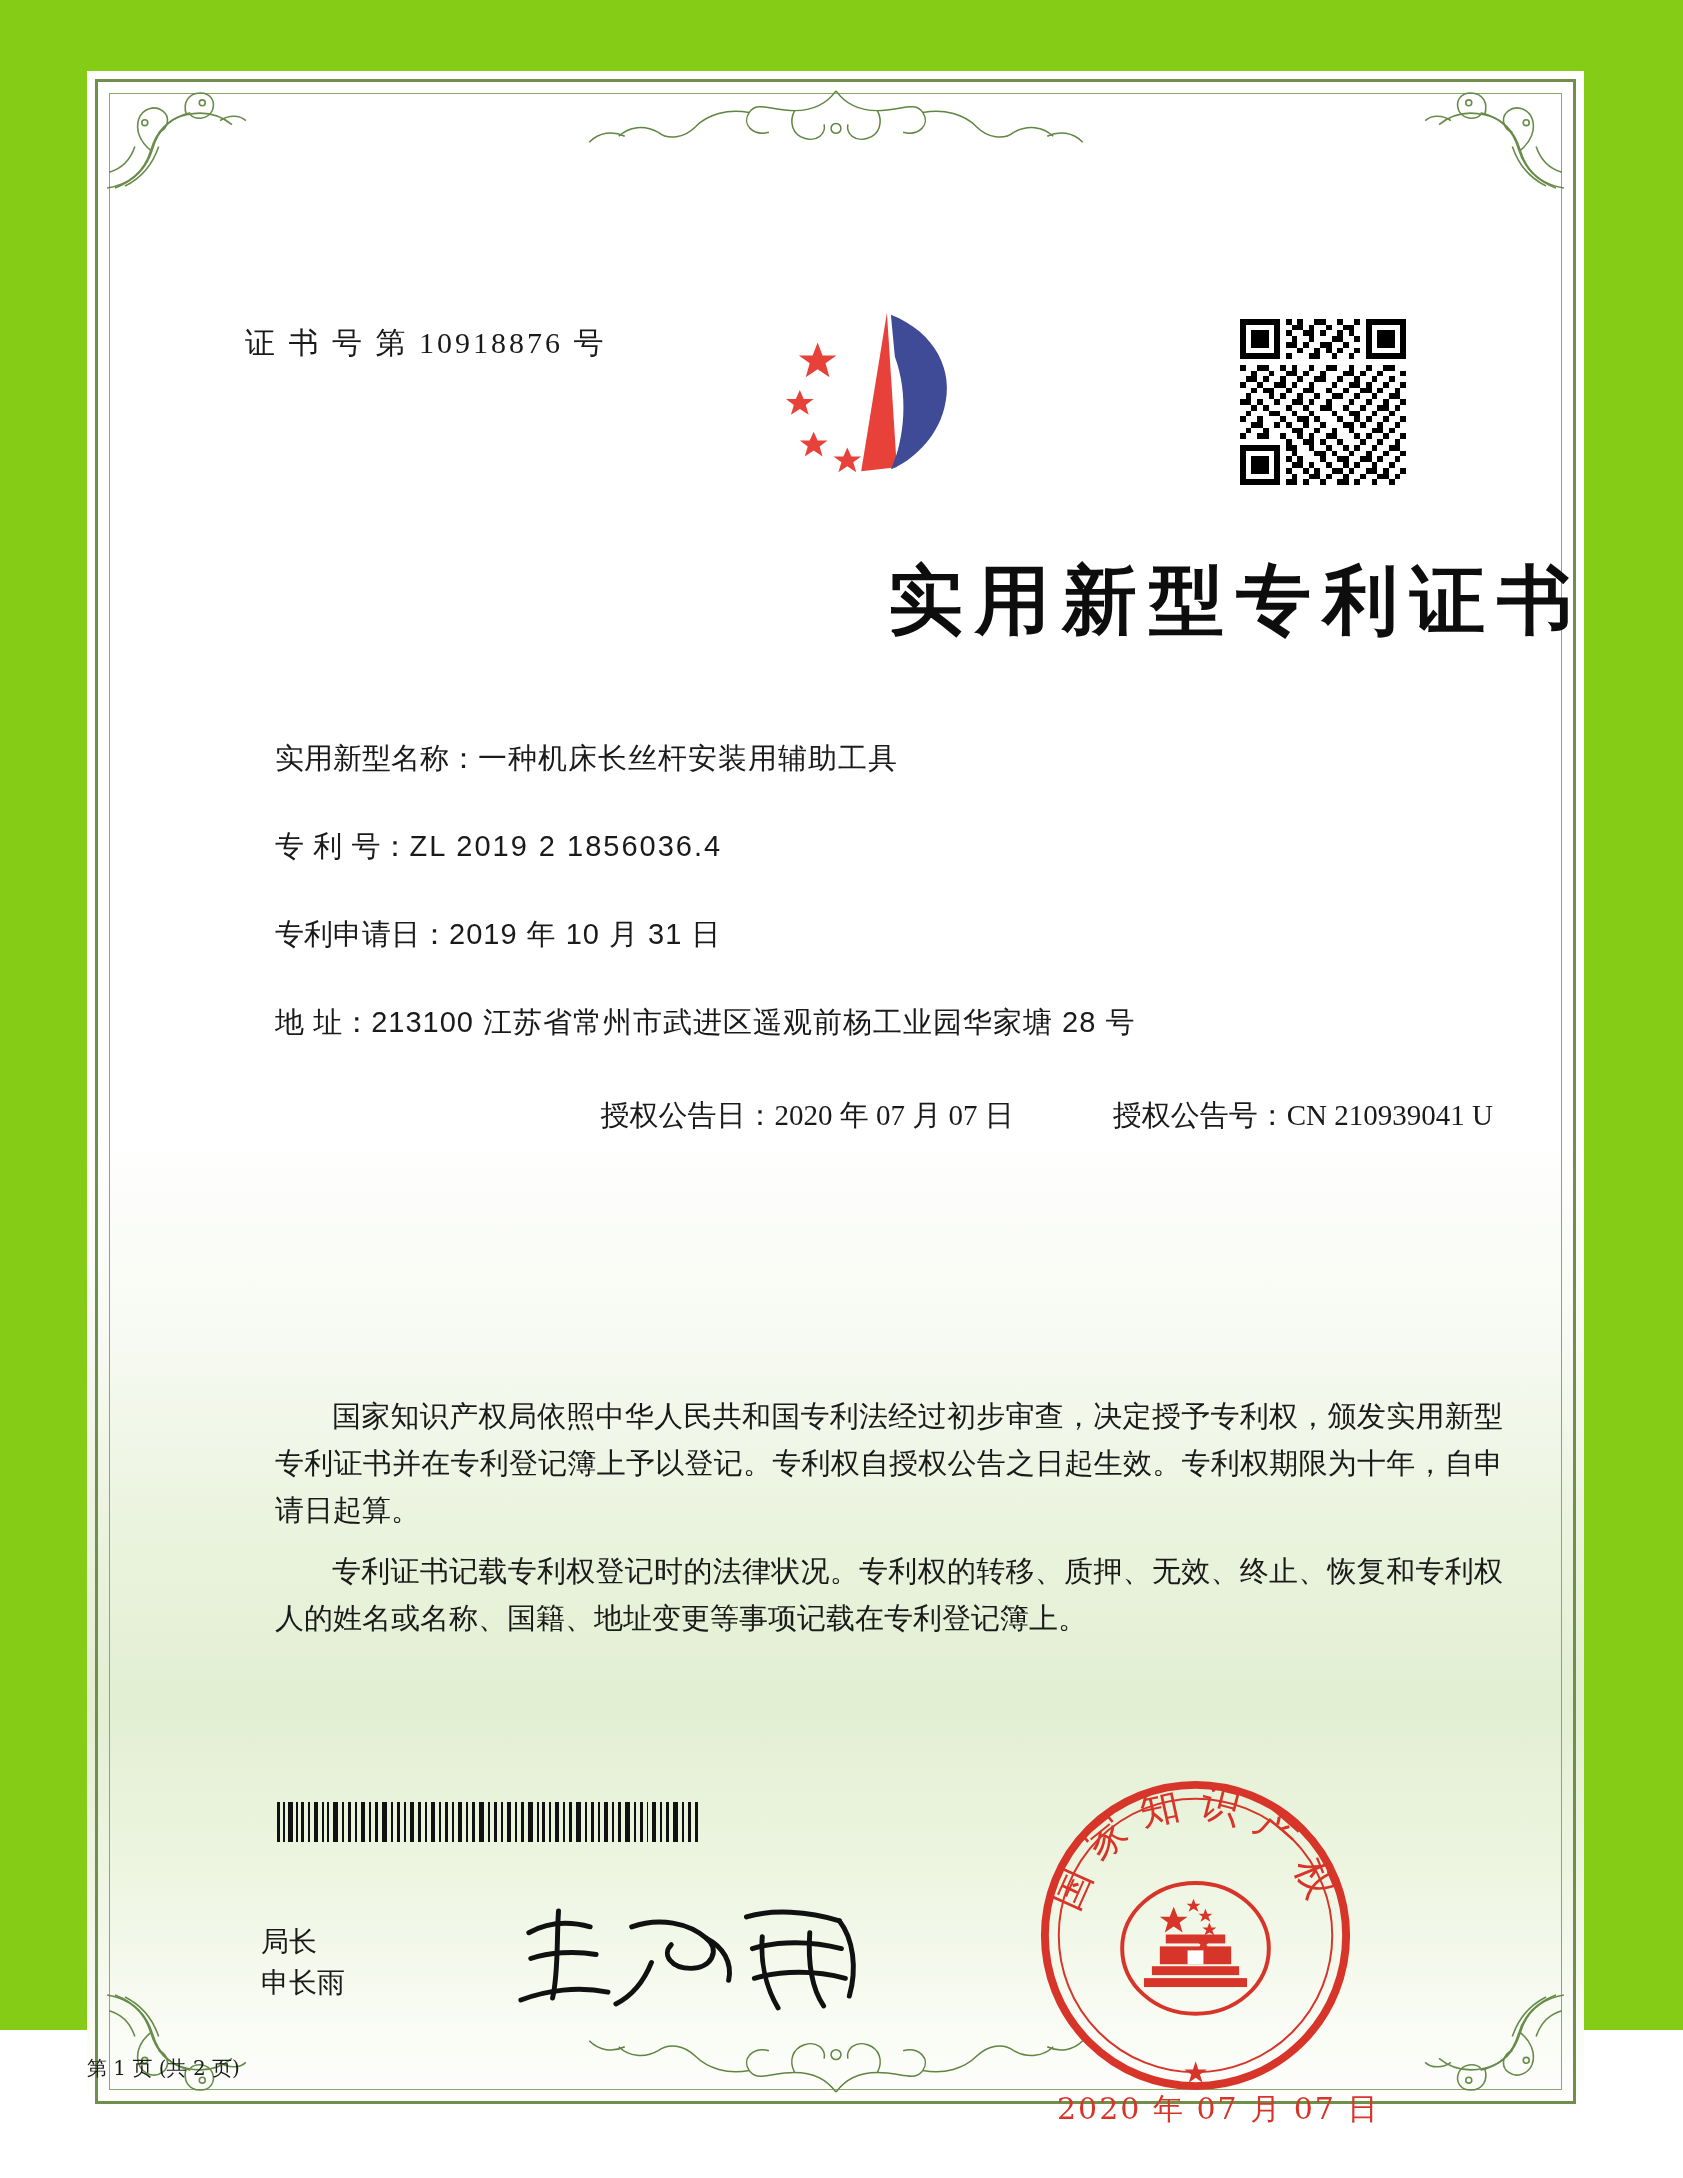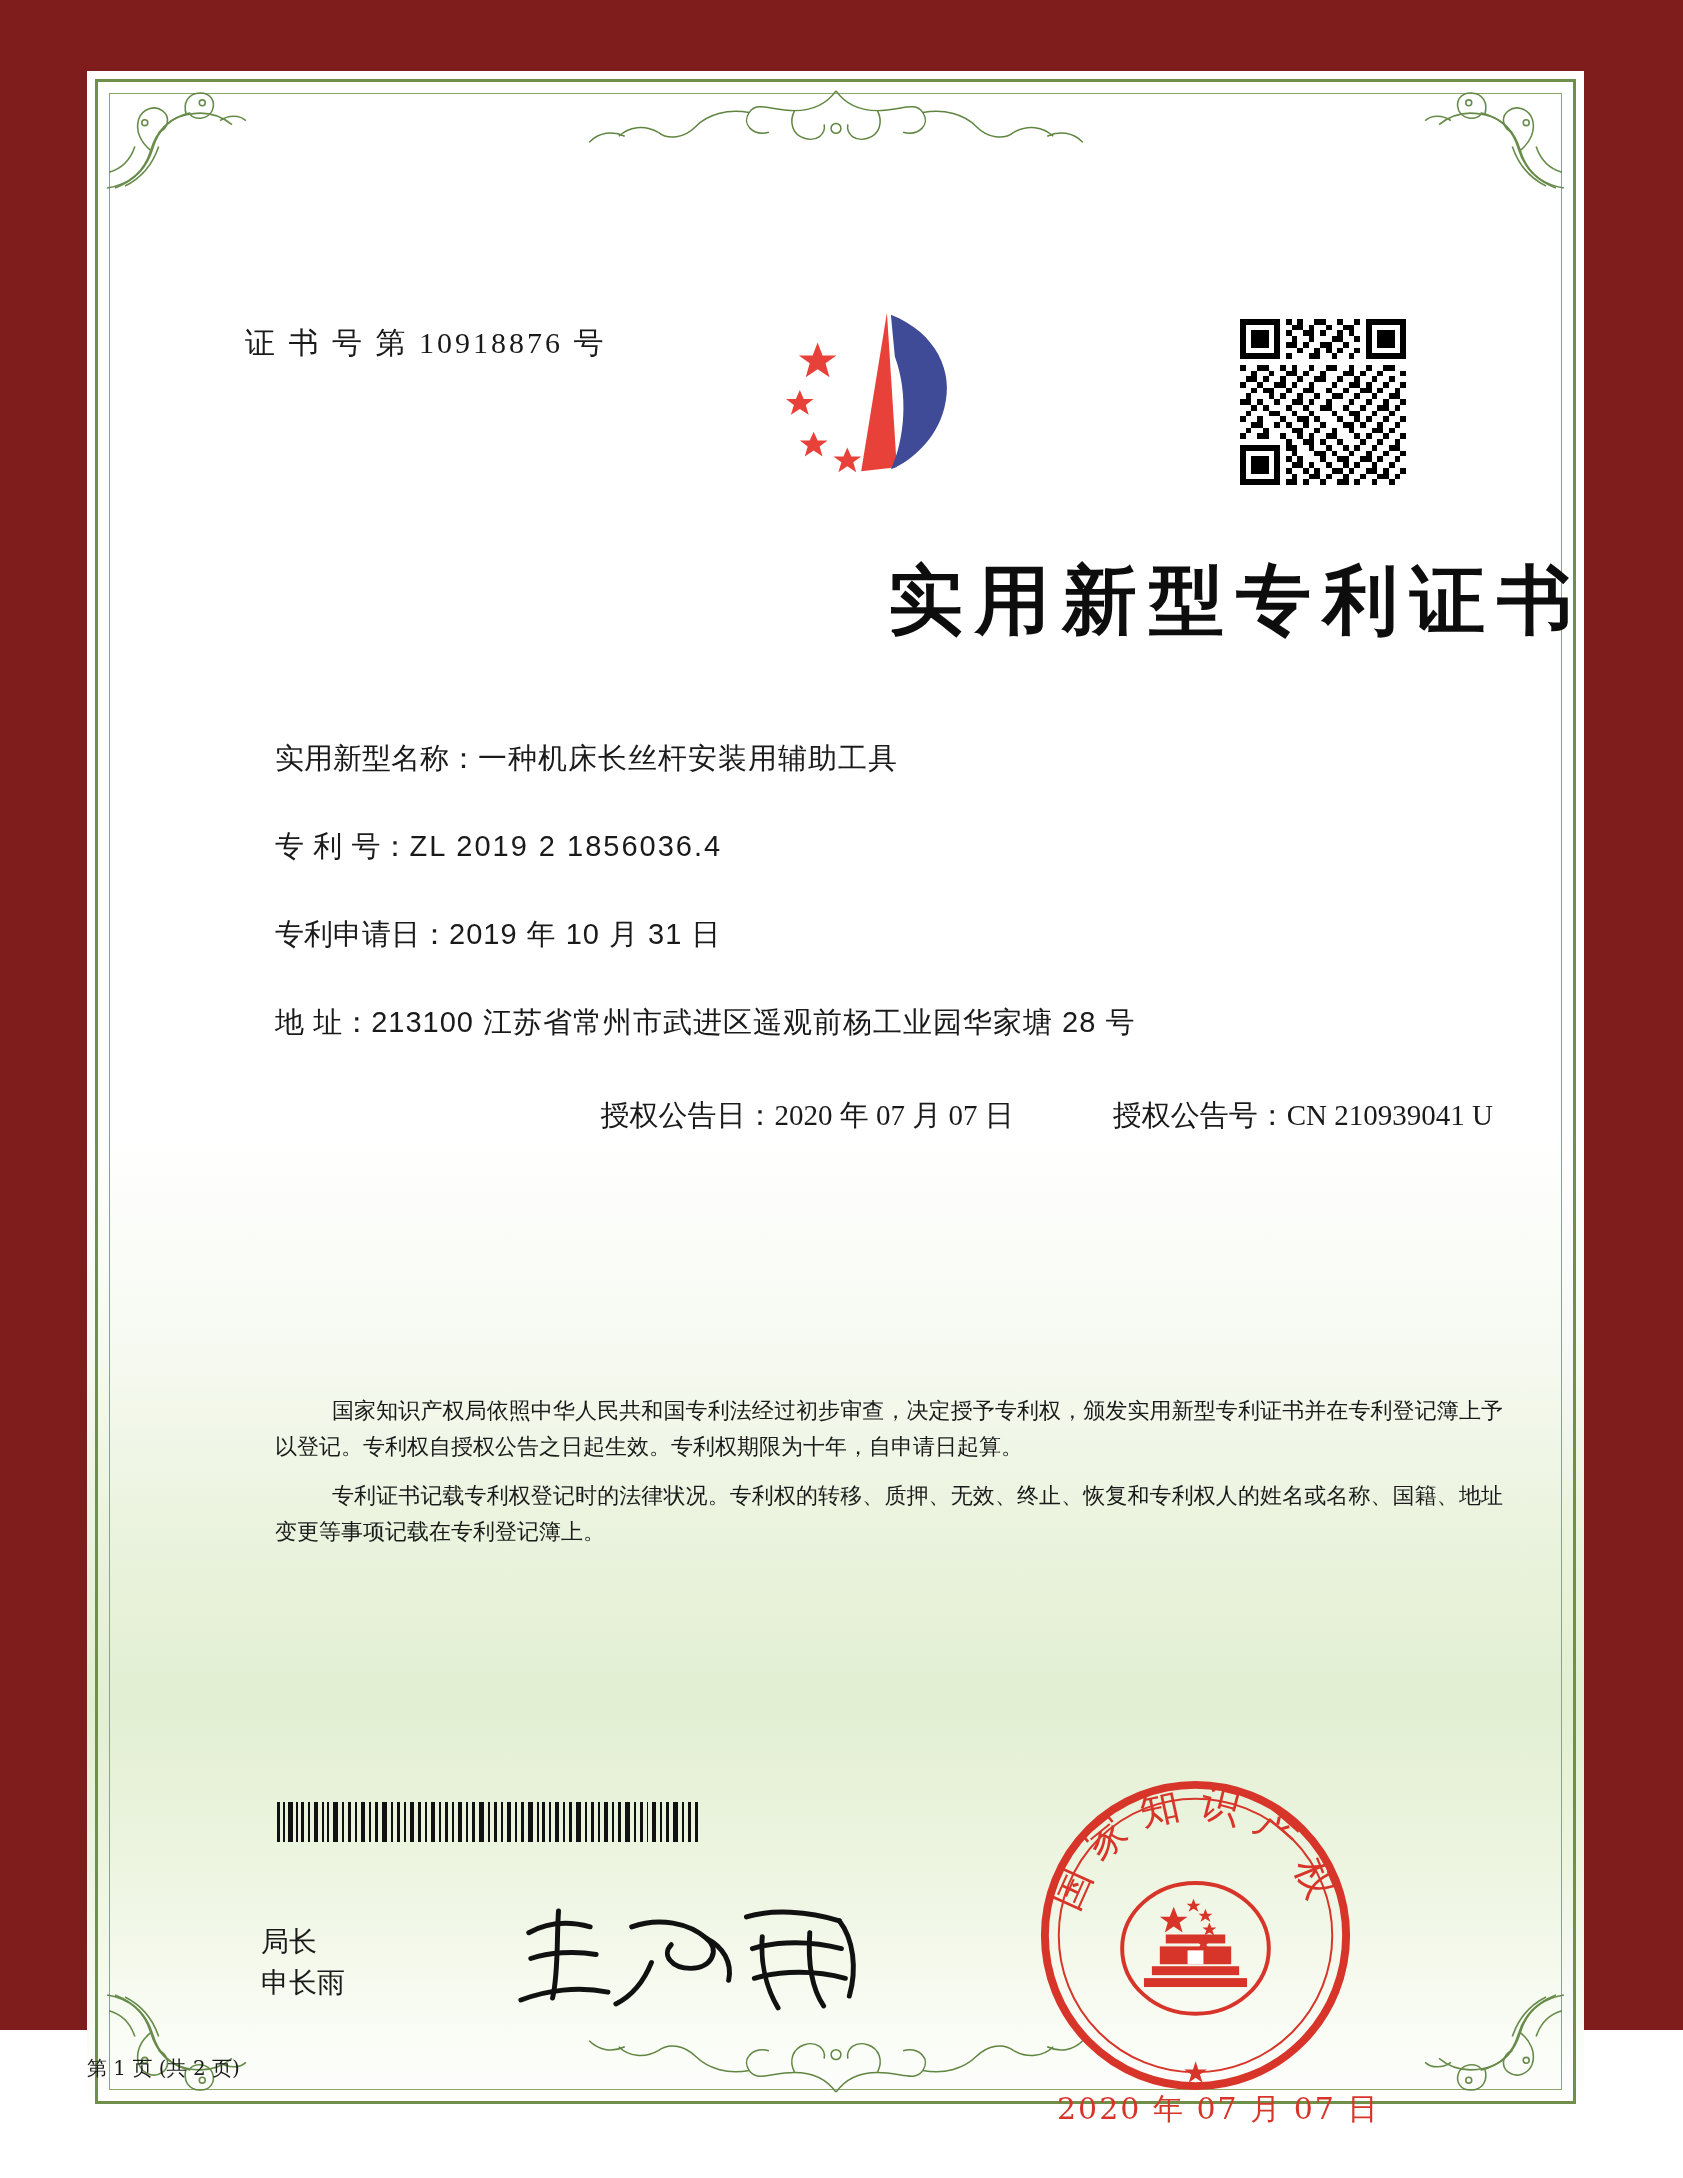--- a/index.html
+++ b/index.html
@@ -15,21 +15,21 @@
     position: relative;
     overflow: hidden;
   }
 
   
   .page {
     position: absolute;
     left: 0; top: 0;
     width: 1683px;
     height: 2030px;
-    background: #7f1d1d;
+    background: #84cc16;
   }
 
   .cert {
     position: absolute;
     left: 87px;
     top: 71px;
     width: 1497px;
     height: 2041px;
     background: linear-gradient(to bottom,
         #ffffff 0%, #ffffff 52%,
@@ -168,21 +168,21 @@
     text-align: right;
   }
   .field-row2 .seg2 { margin-left: 99px; }
 
   
   .paras {
     position: absolute;
     left: 188px;
     top: 1322px;
     width: 1228px;
-    font-size: 22px;
+    font-size: 29px;
     line-height: 1.62;
     font-family: "DejaVu Serif", "Liberation Serif", serif;
     text-align: justify;
   }
   .paras p {
     margin: 0 0 14px 0;
     text-indent: 57px;
   }
 
   

